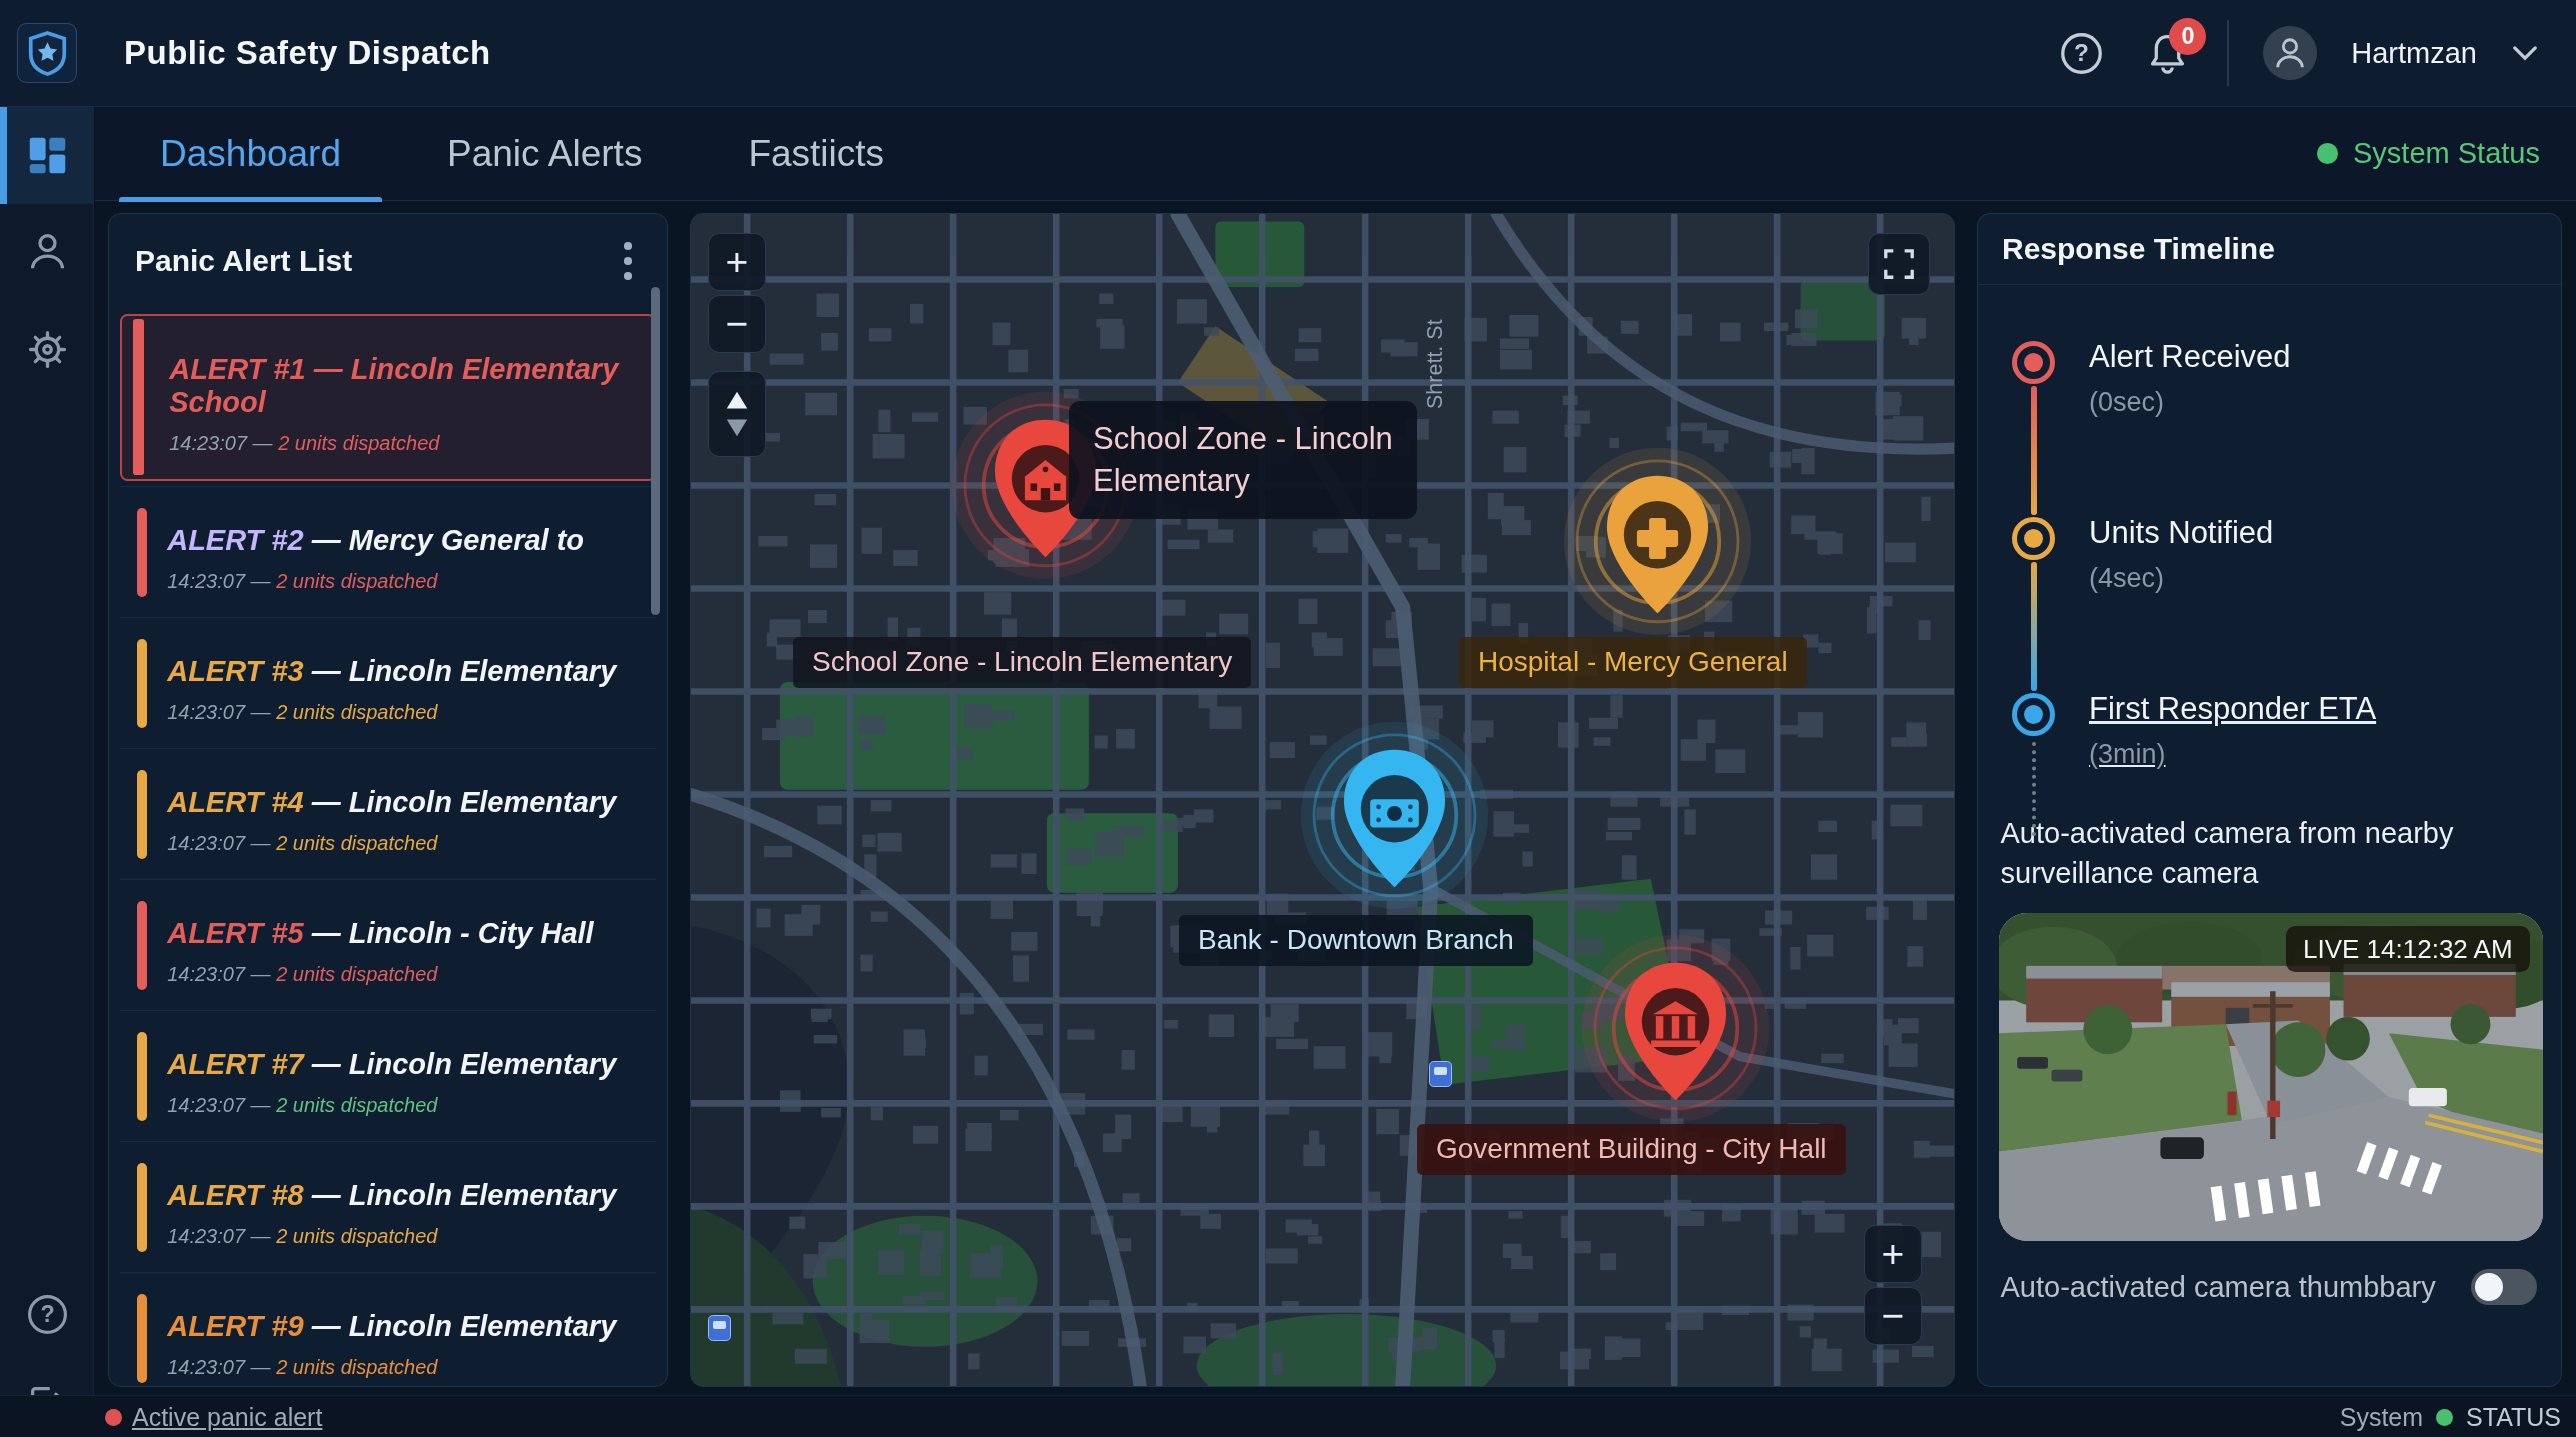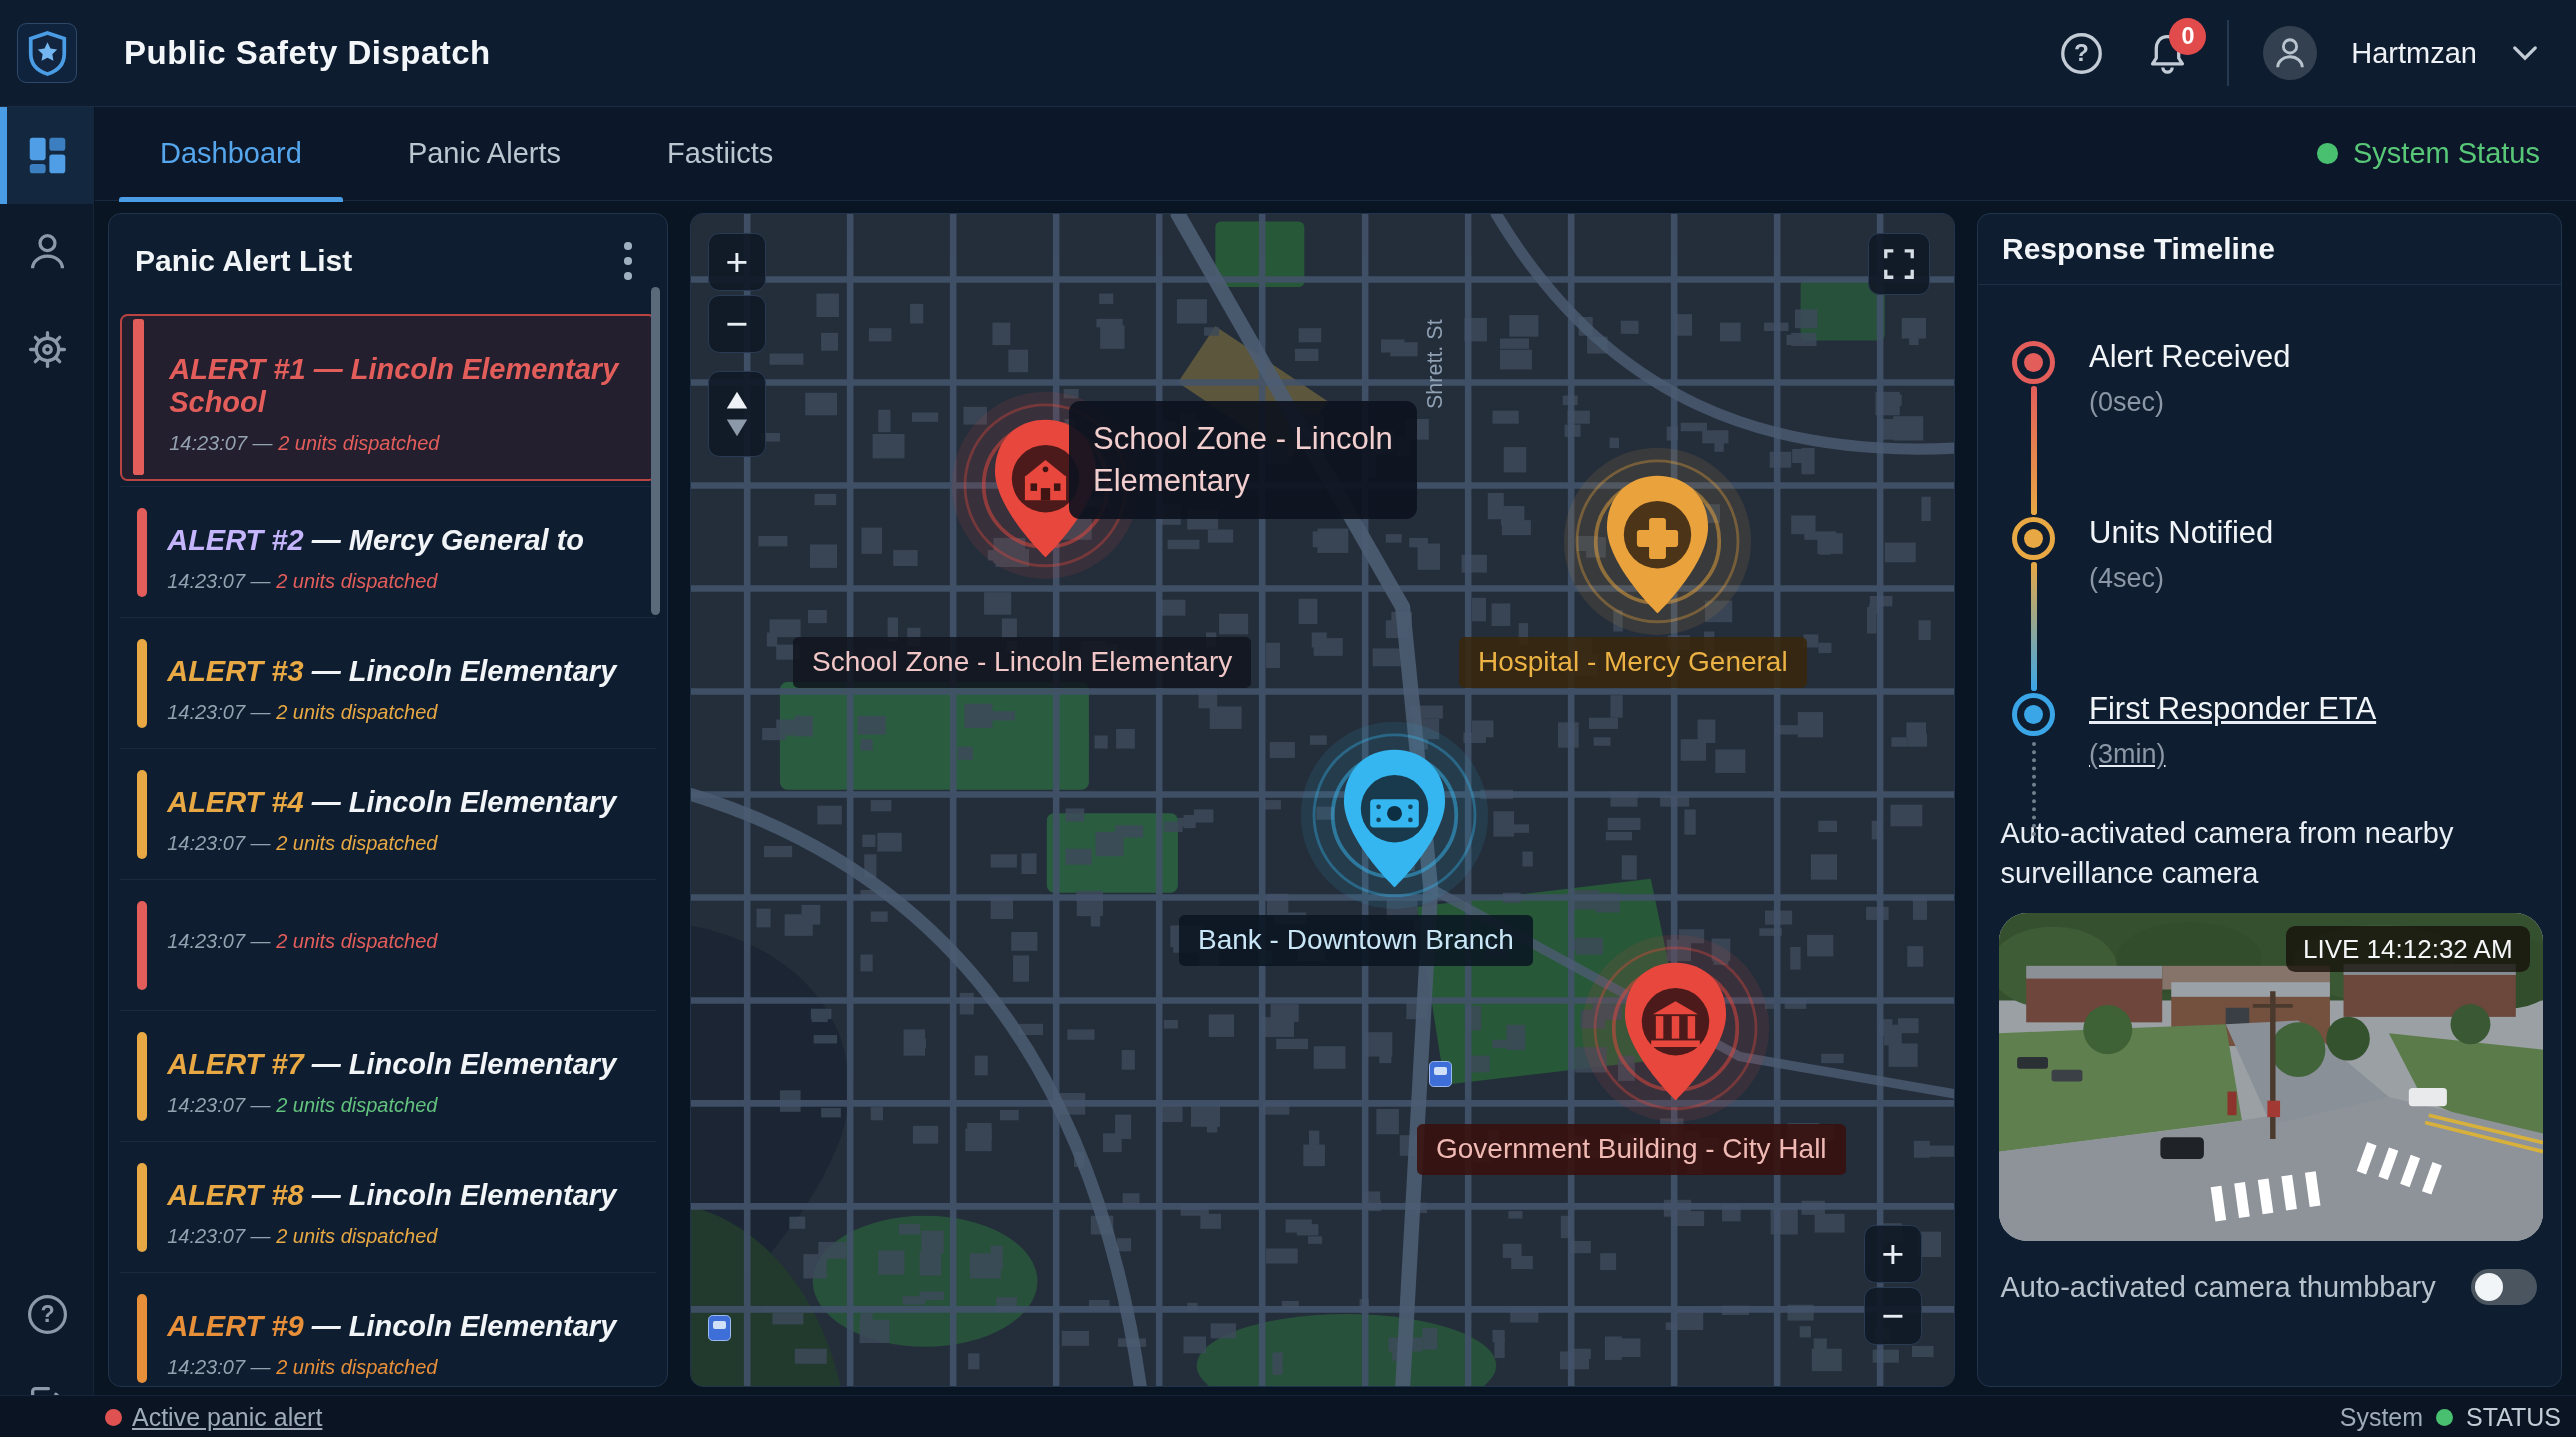--- a/index.html
+++ b/index.html
@@ -29,21 +29,21 @@
              border-right:1.9px solid #152536; z-index:25; }
   .side-item { width:94px; height:97px; display:flex; align-items:center; justify-content:center; position:relative; cursor:pointer; }
   .side-item.active { background:#13283f; }
   .side-item.active::before { content:""; position:absolute; left:0; top:0; width:6.6px; height:97px; background:#4a9de5; }
   .side-bottom { position:absolute; bottom:9.4px; left:0; width:94px; display:flex; flex-direction:column; gap:36px; align-items:center; }
 
   
   .tabbar { position:absolute; left:95px; top:107px; width:2481px; height:94px; background:#0c1829;
             border-bottom:1.9px solid #182940; display:flex; align-items:center; z-index:20; }
   .tab { height:94px; display:flex; align-items:center; padding:0 41px; margin-left:24px;
-         font-size:29px; color:#bcc6d1; position:relative; cursor:pointer; }
+         font-size:37px; color:#bcc6d1; position:relative; cursor:pointer; }
   .tab.active { color:#55a6ec; }
   .tab.active::after { content:""; position:absolute; left:0; bottom:-1.9px; width:100%; height:5.6px; background:#4a9de5; border-radius:2.8px 2.8px 0 0; }
   .sysstatus { margin-left:auto; margin-right:36px; display:flex; align-items:center; gap:15px;
                color:#58c878; font-size:29px; }
   .dot { border-radius:50%; display:inline-block; }
 
   
   .panel { position:absolute; top:213px; background:#0e1e30; border:1.9px solid #20344c; border-radius:13px; }
   .alerts-panel { left:108px; width:560px; height:1174px; overflow:hidden; }
   .alerts-header { height:94px; display:flex; align-items:center; padding:0 26px; }
@@ -231,20 +231,21 @@
           <div class="alert-title"><span style="color:#e8a843">ALERT #3</span> <span class="loc" style="color:#f2f5f8">— Lincoln Elementary</span></div>
           <div class="alert-sub"><span>14:23:07</span> <span>—</span> <span style="color:#e8a843">2 units dispatched</span></div>
         </div>
         <div class="alert-row">
           <span class="alert-bar" style="background:#e8a843"></span>
           <div class="alert-title"><span style="color:#e8a843">ALERT #4</span> <span class="loc" style="color:#f2f5f8">— Lincoln Elementary</span></div>
           <div class="alert-sub"><span>14:23:07</span> <span>—</span> <span style="color:#e8a843">2 units dispatched</span></div>
         </div>
         <div class="alert-row">
           <span class="alert-bar" style="background:#e35d5b"></span>
+          <div class="alert-title"><span style="color:#e35d5b">ALERT #5</span> <span class="loc" style="color:#f2f5f8">— Lincoln - City Hall</span></div>
           <div class="alert-sub"><span>14:23:07</span> <span>—</span> <span style="color:#e35d5b">2 units dispatched</span></div>
         </div>
         <div class="alert-row">
           <span class="alert-bar" style="background:#e8a843"></span>
           <div class="alert-title"><span style="color:#e8a843">ALERT #7</span> <span class="loc" style="color:#f2f5f8">— Lincoln Elementary</span></div>
           <div class="alert-sub"><span>14:23:07</span> <span>—</span> <span style="color:#62c27e">2 units dispatched</span></div>
         </div>
         <div class="alert-row">
           <span class="alert-bar" style="background:#e8a843"></span>
           <div class="alert-title"><span style="color:#e8a843">ALERT #8</span> <span class="loc" style="color:#f2f5f8">— Lincoln Elementary</span></div>

